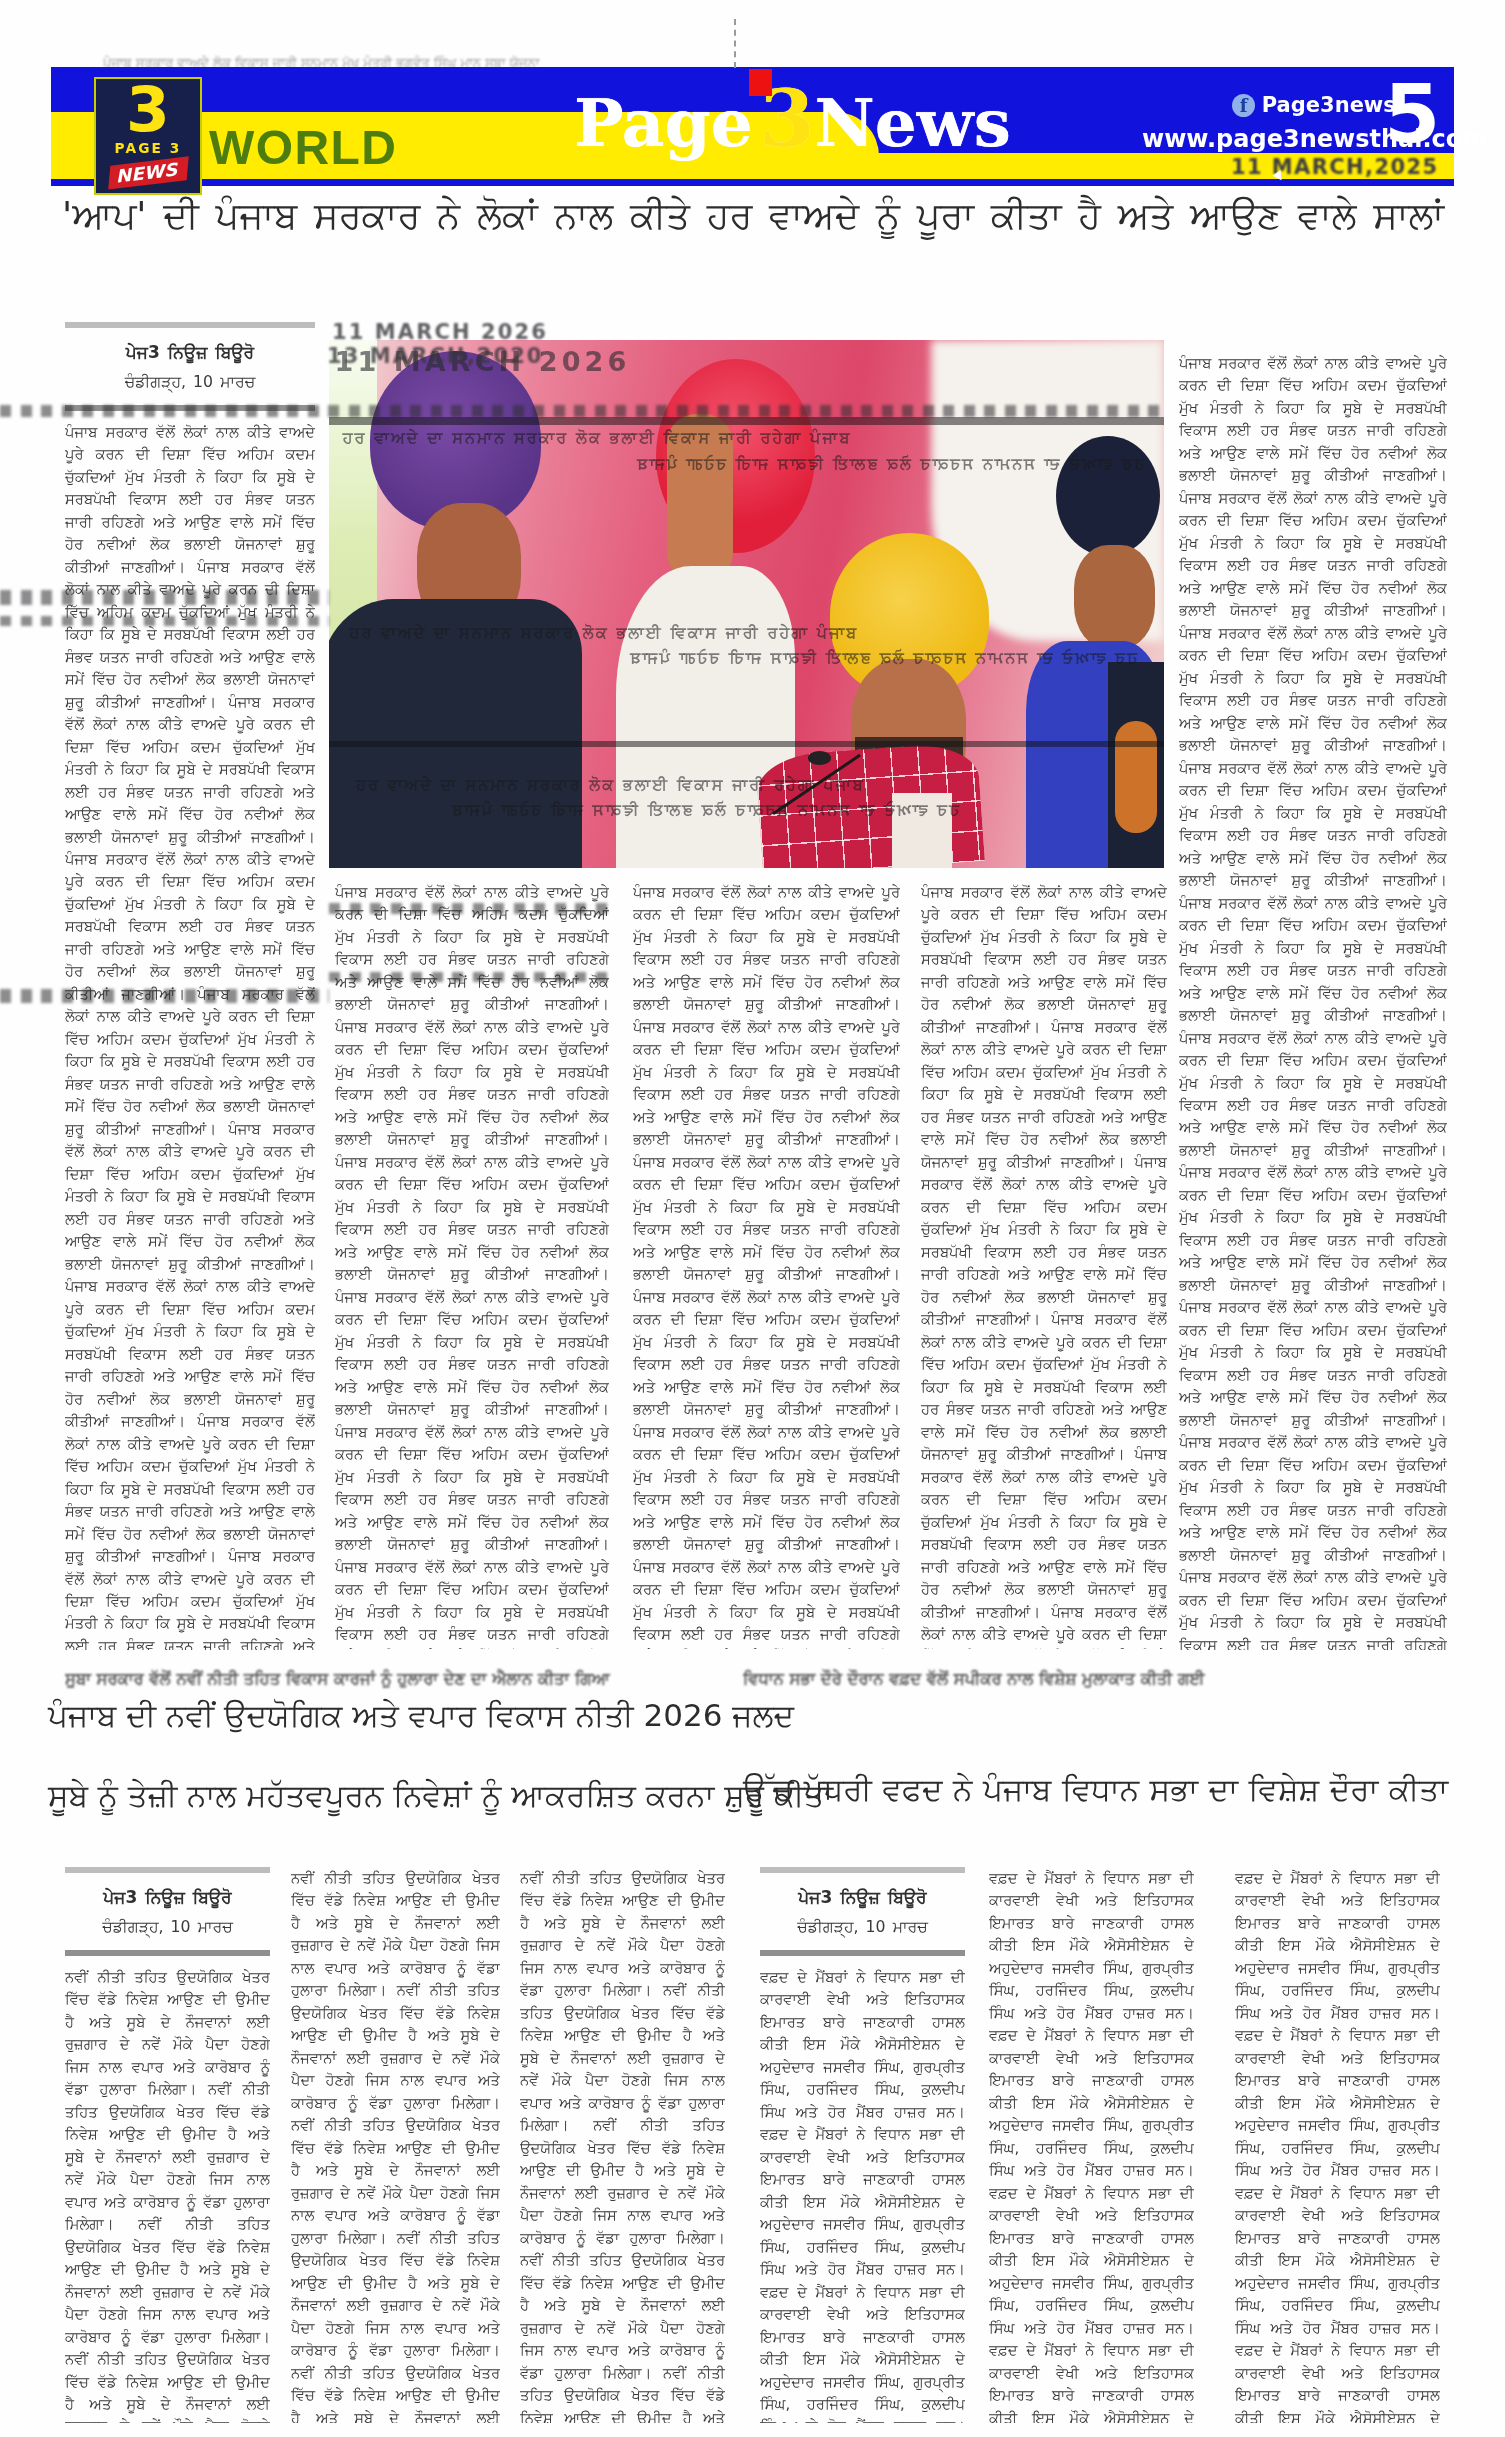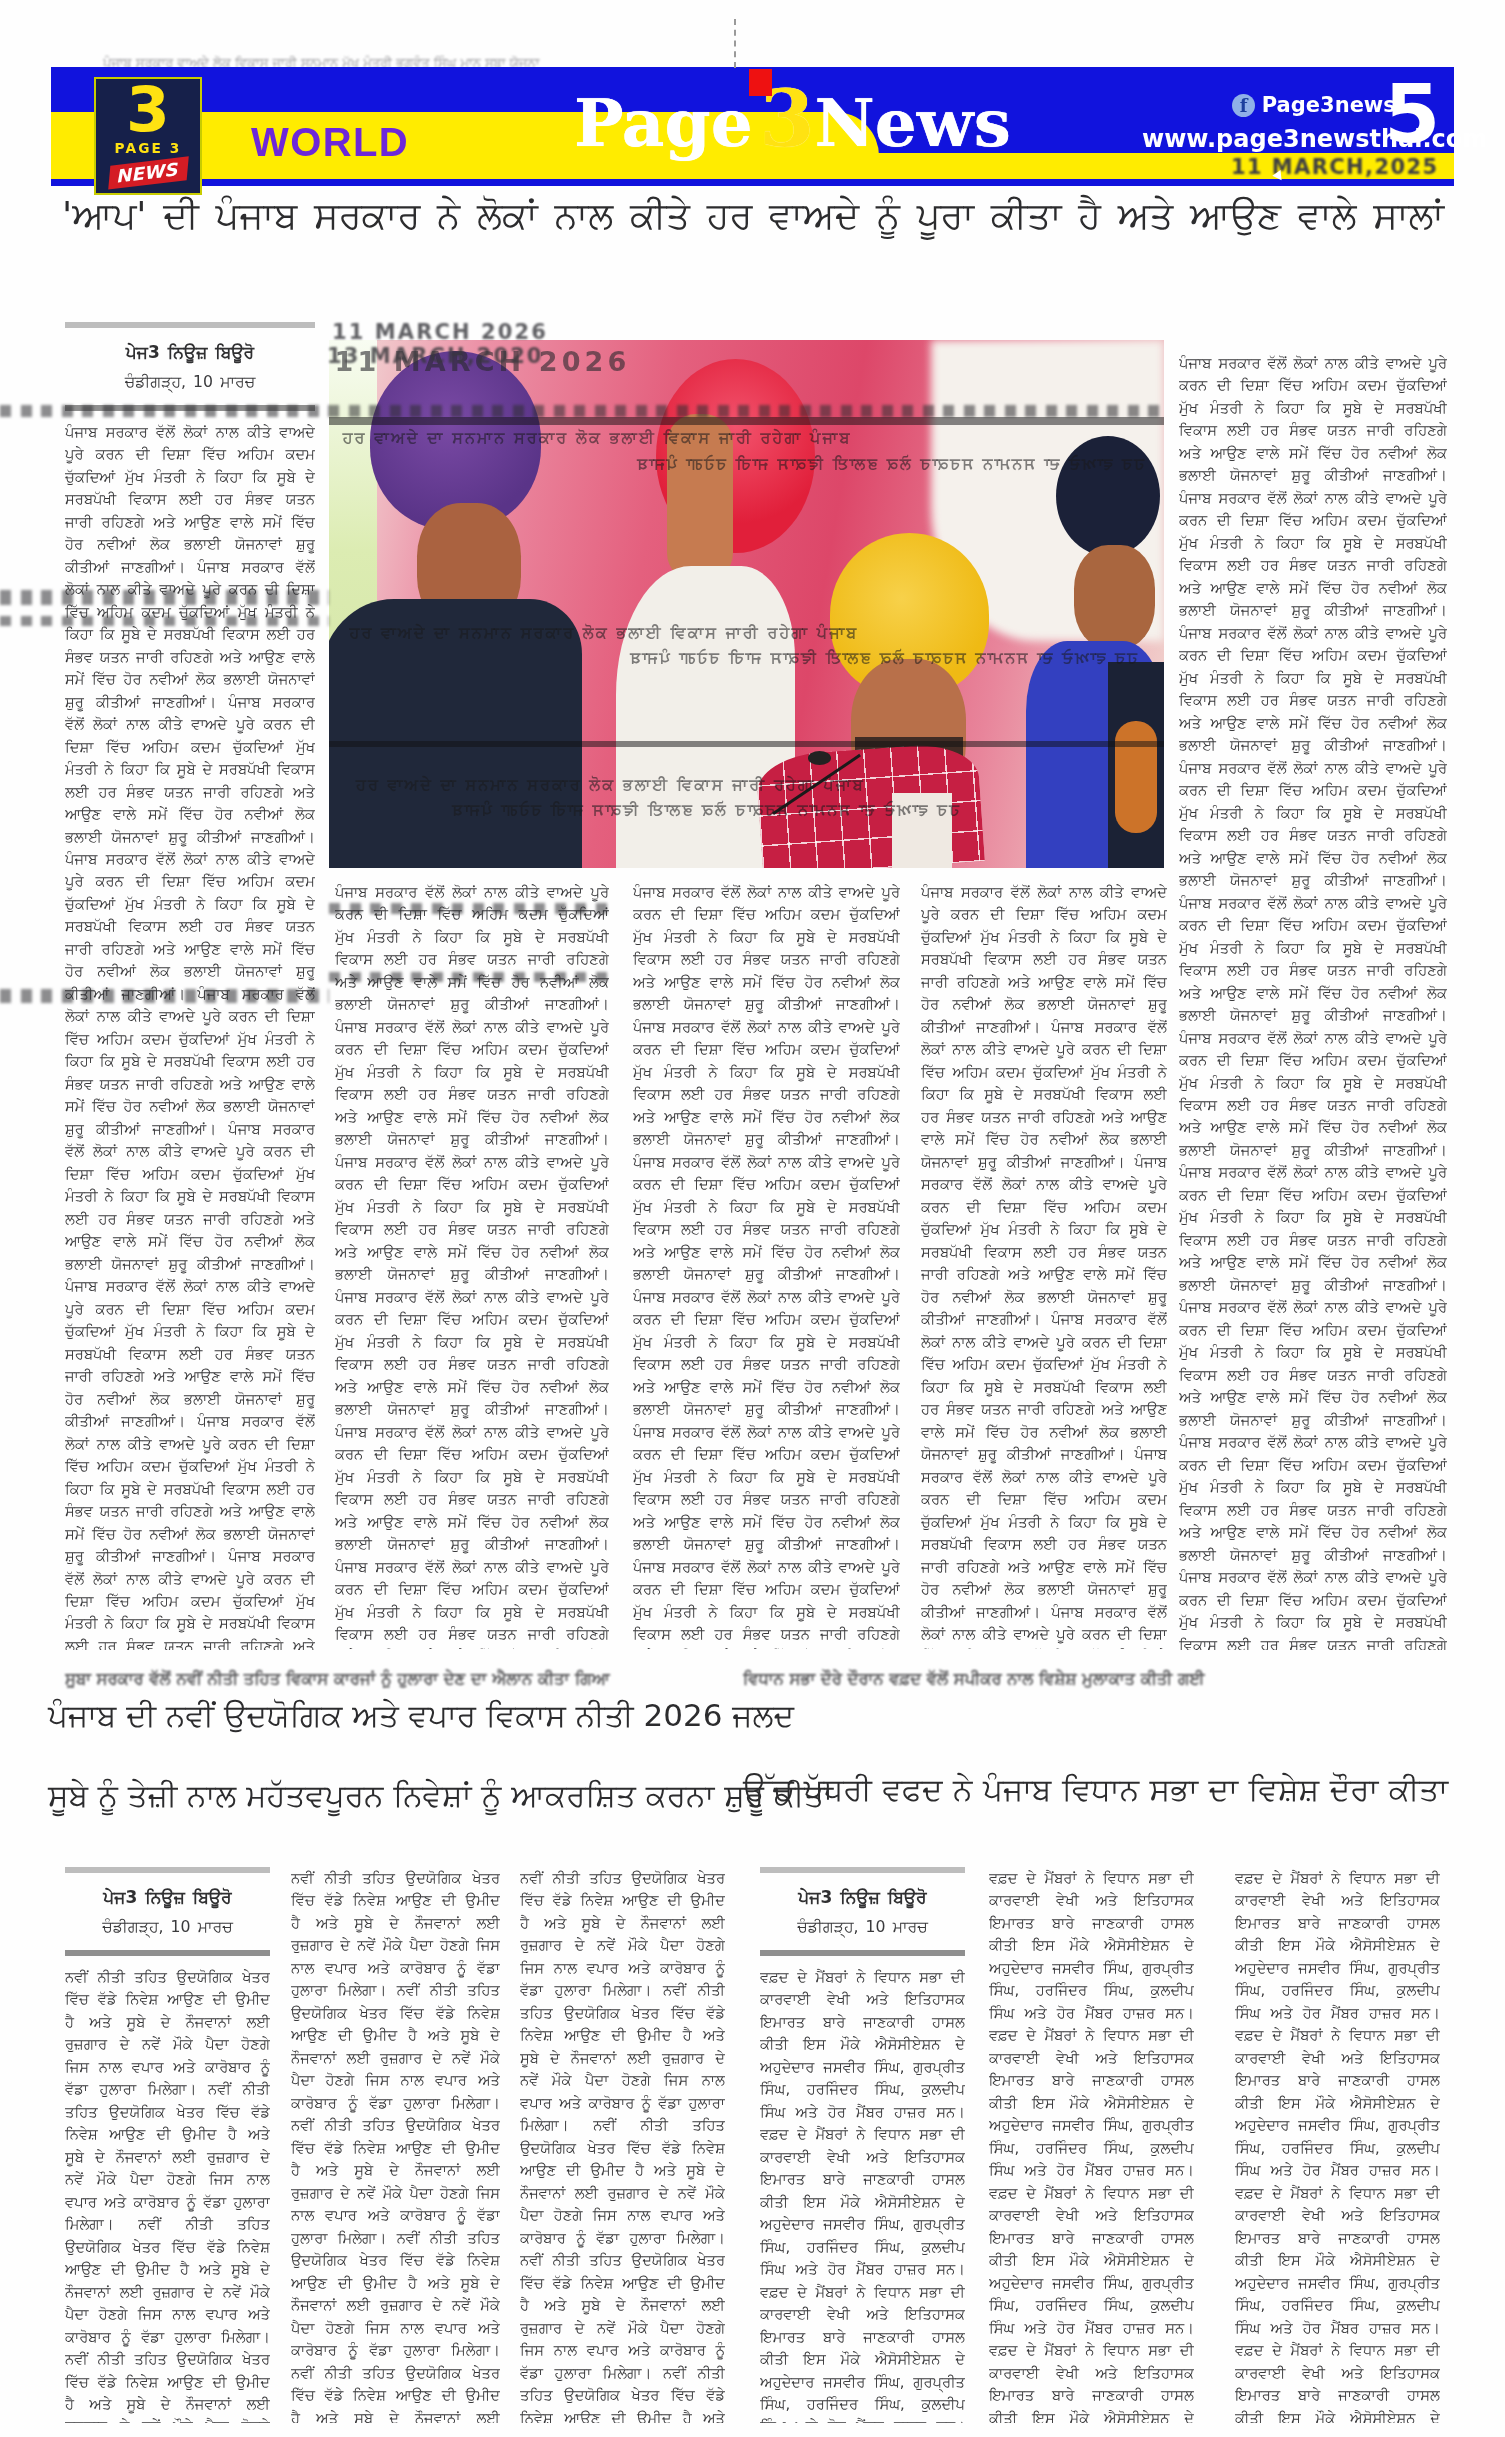--- a/index.html
+++ b/index.html
@@ -5,21 +5,21 @@
   html,body{margin:0;padding:0;background:#e8e8e8;}
   .page{position:relative;width:1506px;height:2438px;background:#fefefe;overflow:hidden;
         font-family:"DejaVu Sans","Liberation Sans",sans-serif;}
   .abs{position:absolute;}
   
   .band-blue{background:#1113dd;}
   .band-yellow{background:#ffec00;}
   .masthead{color:#ffffff;font-family:"DejaVu Serif",serif;font-weight:700;font-size:66px;line-height:1;white-space:nowrap;text-shadow:0 0 0.7px #fff;}
   .masthead .num3{color:#ffe212;font-size:79px;position:relative;padding-left:6.8px;}
   .masthead .num3 .redsq{position:absolute;left:-4.1px;top:-2.7px;width:23px;height:27px;background:#ee1111;}
-  .world{color:#6d28d9;font-weight:900;font-size:40px;letter-spacing:1.4px;font-family:"Liberation Sans",sans-serif;margin-left:42px;}
+  .world{color:#4d7c0f;font-weight:900;font-size:48px;letter-spacing:1.4px;font-family:"Liberation Sans",sans-serif;}
   .badge{background:#16204a;border:2.1px solid #c8cc00;display:flex;flex-direction:column;align-items:center;justify-content:flex-start;}
   .badge .b3{color:#ffe212;font-size:63px;font-weight:900;line-height:.9;margin-top:2.7px;font-family:"DejaVu Sans",sans-serif;}
   .badge .bcap{color:#ffe212;font-size:13.7px;font-weight:700;letter-spacing:2.1px;margin-top:1.4px;}
   .badge .ribbon{margin-top:4.8px;background:#d41c24;transform:skewX(-12deg) rotate(-7deg);padding:1.4px 8.2px;}
   .badge .ribbon span{display:inline-block;color:#fff;font-style:italic;font-weight:800;font-size:18px;transform:skewX(6deg);}
   .pageno{color:#ffffff;font-weight:700;font-size:81px;line-height:1;}
   .fbrow{display:flex;align-items:center;gap:6.8px;color:#fff;font-weight:700;font-size:21px;}
   .fbicon{width:23px;height:23px;border-radius:50%;background:#8fb0e8;color:#1b3f9e;display:flex;align-items:center;justify-content:center;font-size:18px;font-weight:900;font-family:"DejaVu Serif",serif;}
   .url{color:#ffffff;font-weight:700;font-size:24px;white-space:nowrap;}
   .datestrip-text{color:#3f3f42;font-weight:800;font-size:21px;letter-spacing:1.4px;filter:blur(1px);white-space:nowrap;}

